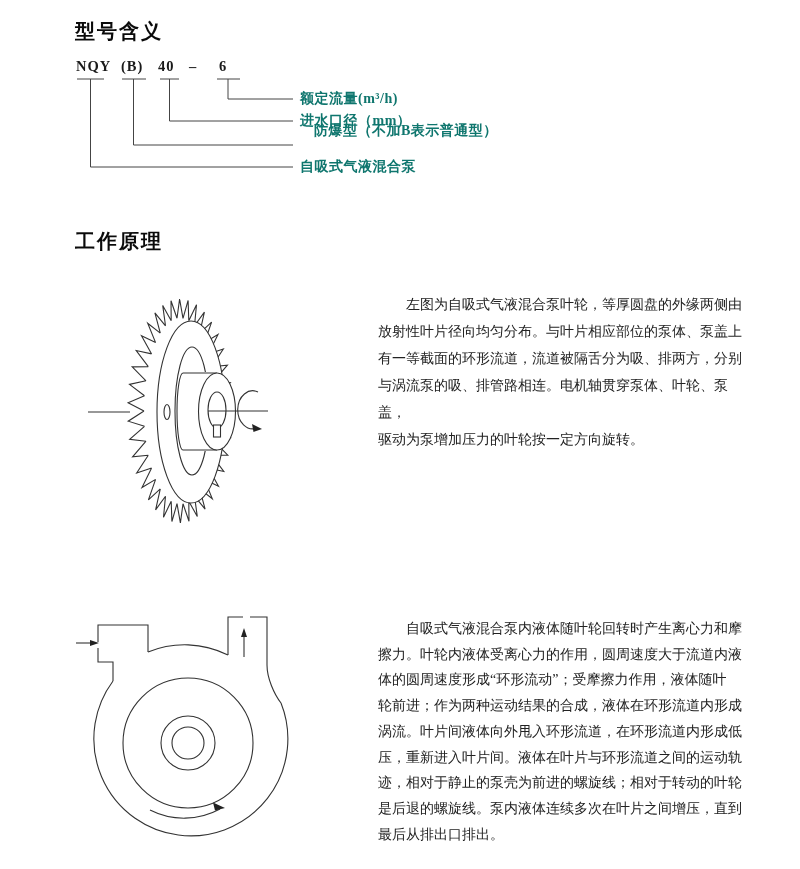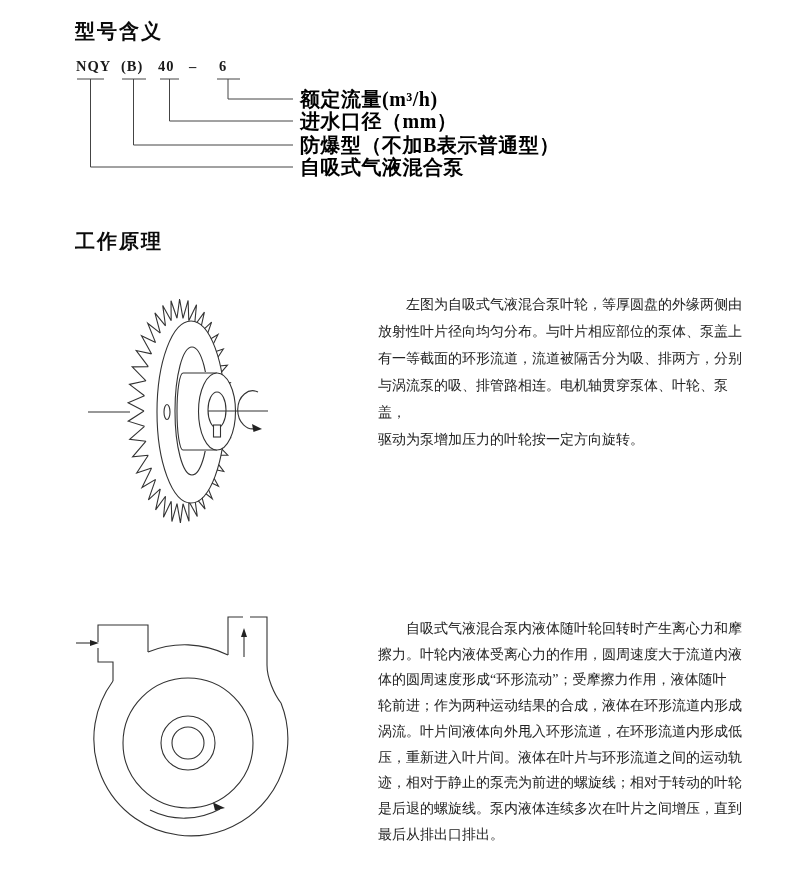--- a/index.html
+++ b/index.html
@@ -2,21 +2,21 @@
 <html><head>
 <meta charset="utf-8">
 <style>
   html,body{margin:0;padding:0;background:#f3f3f3;}
   #page{position:relative;width:800px;height:869px;background:#ffffff;overflow:hidden;
         font-family:"Liberation Serif", serif;color:#222;}
   .sec-title{position:absolute;font-family:"Liberation Sans", sans-serif;
              font-weight:700;font-size:20px;color:#0a0a0a;letter-spacing:2px;}
   .model-wrap{position:absolute;left:70px;top:55px;width:690px;height:130px;font-weight:bold;}
   .model-part{position:absolute;top:3px;font-size:14.5px;color:#1a1a1a;letter-spacing:1px;}
-  .model-label{position:absolute;left:230px;font-size:20px;color:#000000;line-height:14px;letter-spacing:0.5px;white-space:nowrap;}
+  .model-label{position:absolute;left:230px;font-size:14px;color:#0f766e;line-height:14px;letter-spacing:0.5px;white-space:nowrap;}
   .conn-svg{position:absolute;left:0;top:0;}
   .para{position:absolute;left:378px;width:376px;font-size:14px;color:#222;
         white-space:pre-line;letter-spacing:0px;}
   #para1{top:291px;line-height:27px;}
   #para2{top:616px;line-height:25.7px;}
   .fig{position:absolute;}
   svg{display:block;}
   .ln{stroke:#444;stroke-width:1;fill:none;}
   .shape{stroke:#333;stroke-width:1.1;fill:none;}
   .wshape{stroke:#333;stroke-width:1.1;fill:#ffffff;}
@@ -50,21 +50,21 @@
       <line class="ln" x1="158" y1="24" x2="158" y2="44"></line>
 
       <line class="ln" x1="158" y1="44" x2="223" y2="44"></line>
       <line class="ln" x1="99.5" y1="66" x2="223" y2="66"></line>
       <line class="ln" x1="63.5" y1="90" x2="223" y2="90"></line>
       <line class="ln" x1="20.5" y1="112" x2="223" y2="112"></line>
     </svg>
 
     <div class="model-label" style="top:37px;">额定流量(m³/h)</div>
     <div class="model-label" style="top:59px;">进水口径（mm）</div>
-    <div class="model-label" style="top:83px;">防爆型（不加B表示普通型）</div>
+    <div class="model-label" style="top:69px;margin-left:14px;">防爆型（不加B表示普通型）</div>
     <div class="model-label" style="top:105px;">自吸式气液混合泵</div>
   </div>
 
   <div class="sec-title" style="left:75px;top:228px;">工作原理</div>
 
   <svg class="fig" style="left:80px;top:275px;" width="200" height="270" viewBox="0 0 200 270">
 
     <line class="shape" x1="8" y1="137" x2="50" y2="137"></line>
 
     <path id="blades" class="shape" d="M136.0,136.0L151.9,144.3L135.5,151.3M135.5,151.3L150.5,162.6L134.0,166.2M134.0,166.2L147.8,180.1L131.7,180.3M131.7,180.3L143.8,196.5L128.4,193.1M128.4,193.1L138.5,211.2L124.4,204.4M124.4,204.4L132.3,223.8L119.7,213.9M119.7,213.9L125.1,234.1L114.5,221.2M114.5,221.2L117.3,241.6L108.8,226.2M108.8,226.2L109.0,246.3L103.0,228.7M103.0,228.7L100.4,248.0L97.0,228.7M97.0,228.7L91.9,246.6L91.2,226.2M91.2,226.2L83.5,242.2L85.5,221.2M85.5,221.2L75.6,234.9L80.3,213.9M80.3,213.9L68.4,224.9L75.6,204.4M75.6,204.4L62.0,212.5L71.6,193.1M71.6,193.1L56.7,198.0L68.3,180.3M68.3,180.3L52.6,181.8L66.0,166.2M66.0,166.2L49.7,164.4L64.5,151.3M64.5,151.3L48.2,146.2L64.0,136.0M64.0,136.0L48.1,127.7L64.5,120.7M64.5,120.7L49.5,109.4L66.0,105.8M66.0,105.8L52.2,91.9L68.3,91.7M68.3,91.7L56.2,75.5L71.6,78.9M71.6,78.9L61.5,60.8L75.6,67.6M75.6,67.6L67.7,48.2L80.3,58.1M80.3,58.1L74.9,37.9L85.5,50.8M85.5,50.8L82.7,30.4L91.2,45.8M91.2,45.8L91.0,25.7L97.0,43.3M97.0,43.3L99.6,24.0L103.0,43.3M103.0,43.3L108.1,25.4L108.8,45.8M108.8,45.8L116.5,29.8L114.5,50.8M114.5,50.8L124.4,37.1L119.7,58.1M119.7,58.1L131.6,47.1L124.4,67.6M124.4,67.6L138.0,59.5L128.4,78.9M128.4,78.9L143.3,74.0L131.7,91.7M131.7,91.7L147.4,90.2L134.0,105.8M134.0,105.8L150.3,107.6L135.5,120.7M135.5,120.7L151.8,125.8L136.0,136.0"></path>

